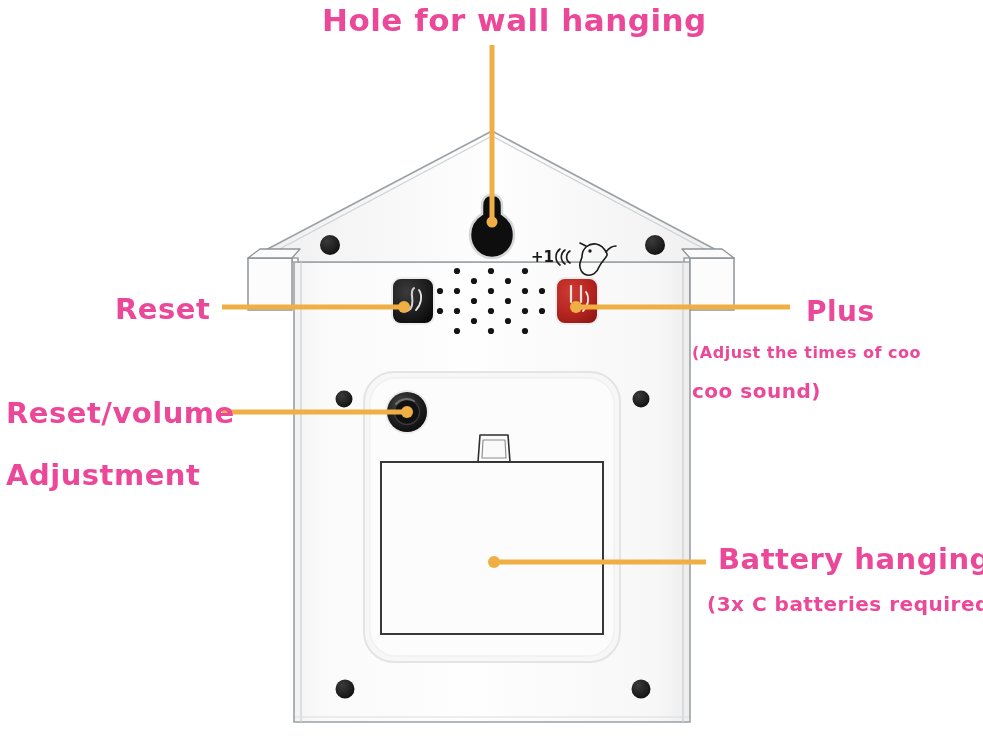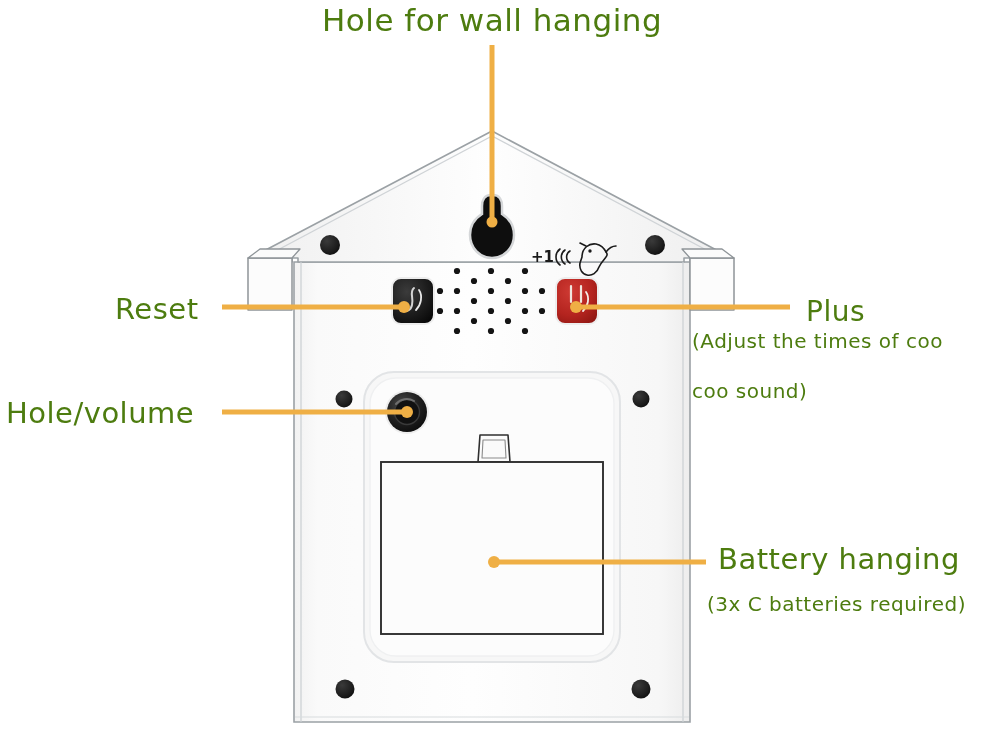--- a/index.html
+++ b/index.html
@@ -19,46 +19,46 @@
   }
   #art {
     position: absolute;
     left: 0;
     top: 0;
     width: 983px;
     height: 737px;
   }
   .anno {
     position: absolute;
-    color: #4d7c0f;
+    color: #ec4899;
     font-family: "DejaVu Sans", sans-serif;
-    font-weight: normal;
+    font-weight: bold;
     white-space: nowrap;
     letter-spacing: 0.5px;
   }
   .anno-title {
     font-size: 31px;
     left: 322px;
     top: 2px;
   }
   .anno-reset {
     font-size: 29px;
     left: 98px;
     top: 292px;
     margin-left: 17px;
   }
   .anno-plus {
     font-size: 28px;
     left: 806px;
     top: 295px;
   }
   .anno-plus-sub1 {
-    font-size: 20px;
+    font-size: 16px;
     left: 692px;
-    top: 329px;
+    top: 343px;
   }
   .anno-plus-sub2 {
     font-size: 20px;
     left: 692px;
     top: 379px;
   }
   .anno-mute1 {
     font-size: 29px;
     left: 6px;
     top: 396px;
@@ -277,18 +277,19 @@
   </svg>
 
   <div class="anno anno-title">Hole for wall hanging</div>
 
   <div class="anno anno-reset">Reset</div>
 
   <div class="anno anno-plus">Plus</div>
   <div class="anno anno-plus-sub1">(Adjust the times of coo</div>
   <div class="anno anno-plus-sub2">coo sound)</div>
 
-  <div class="anno anno-mute1">Hole/volume</div>
+  <div class="anno anno-mute1">Reset/volume</div>
+  <div class="anno anno-mute2">Adjustment</div>
 
   <div class="anno anno-batt">Battery hanging</div>
   <div class="anno anno-batt-sub">(3x C batteries required)</div>
 
 </div>
 
 </body></html>

